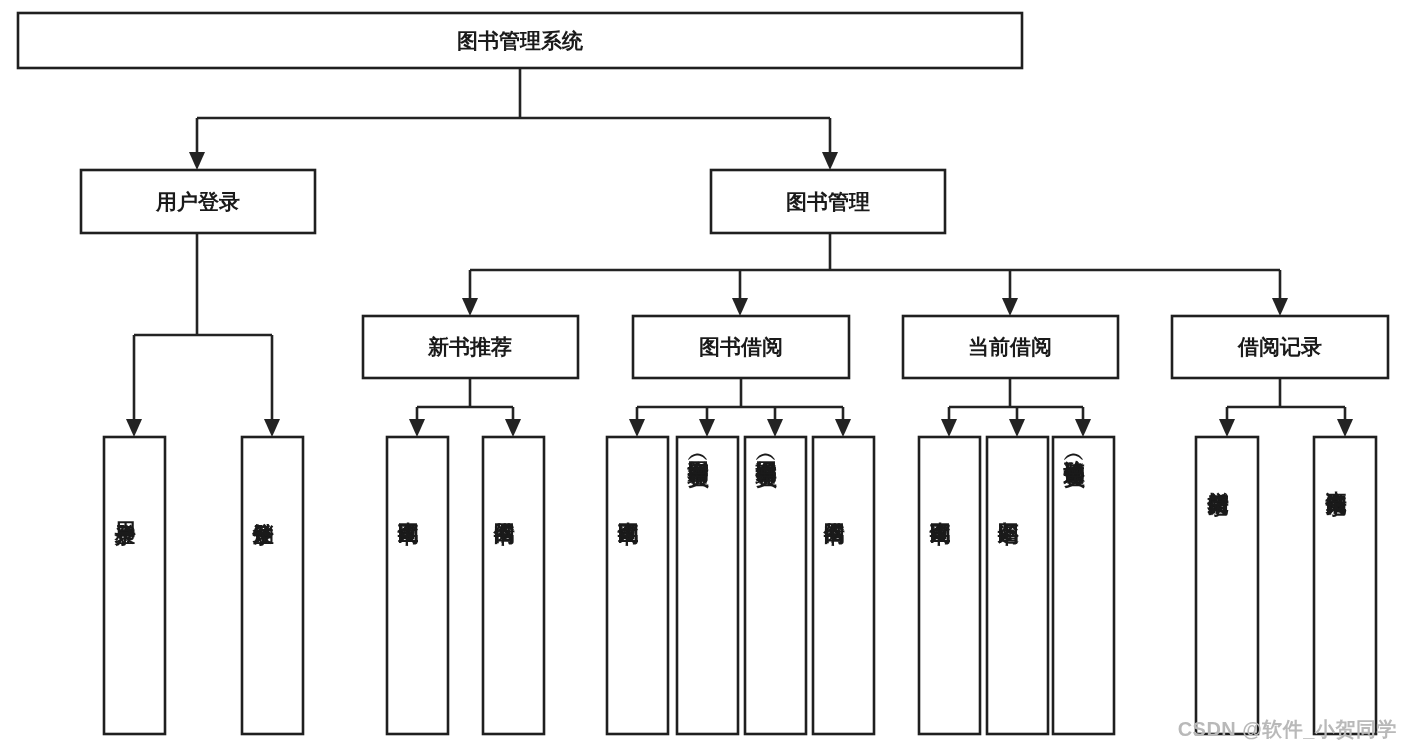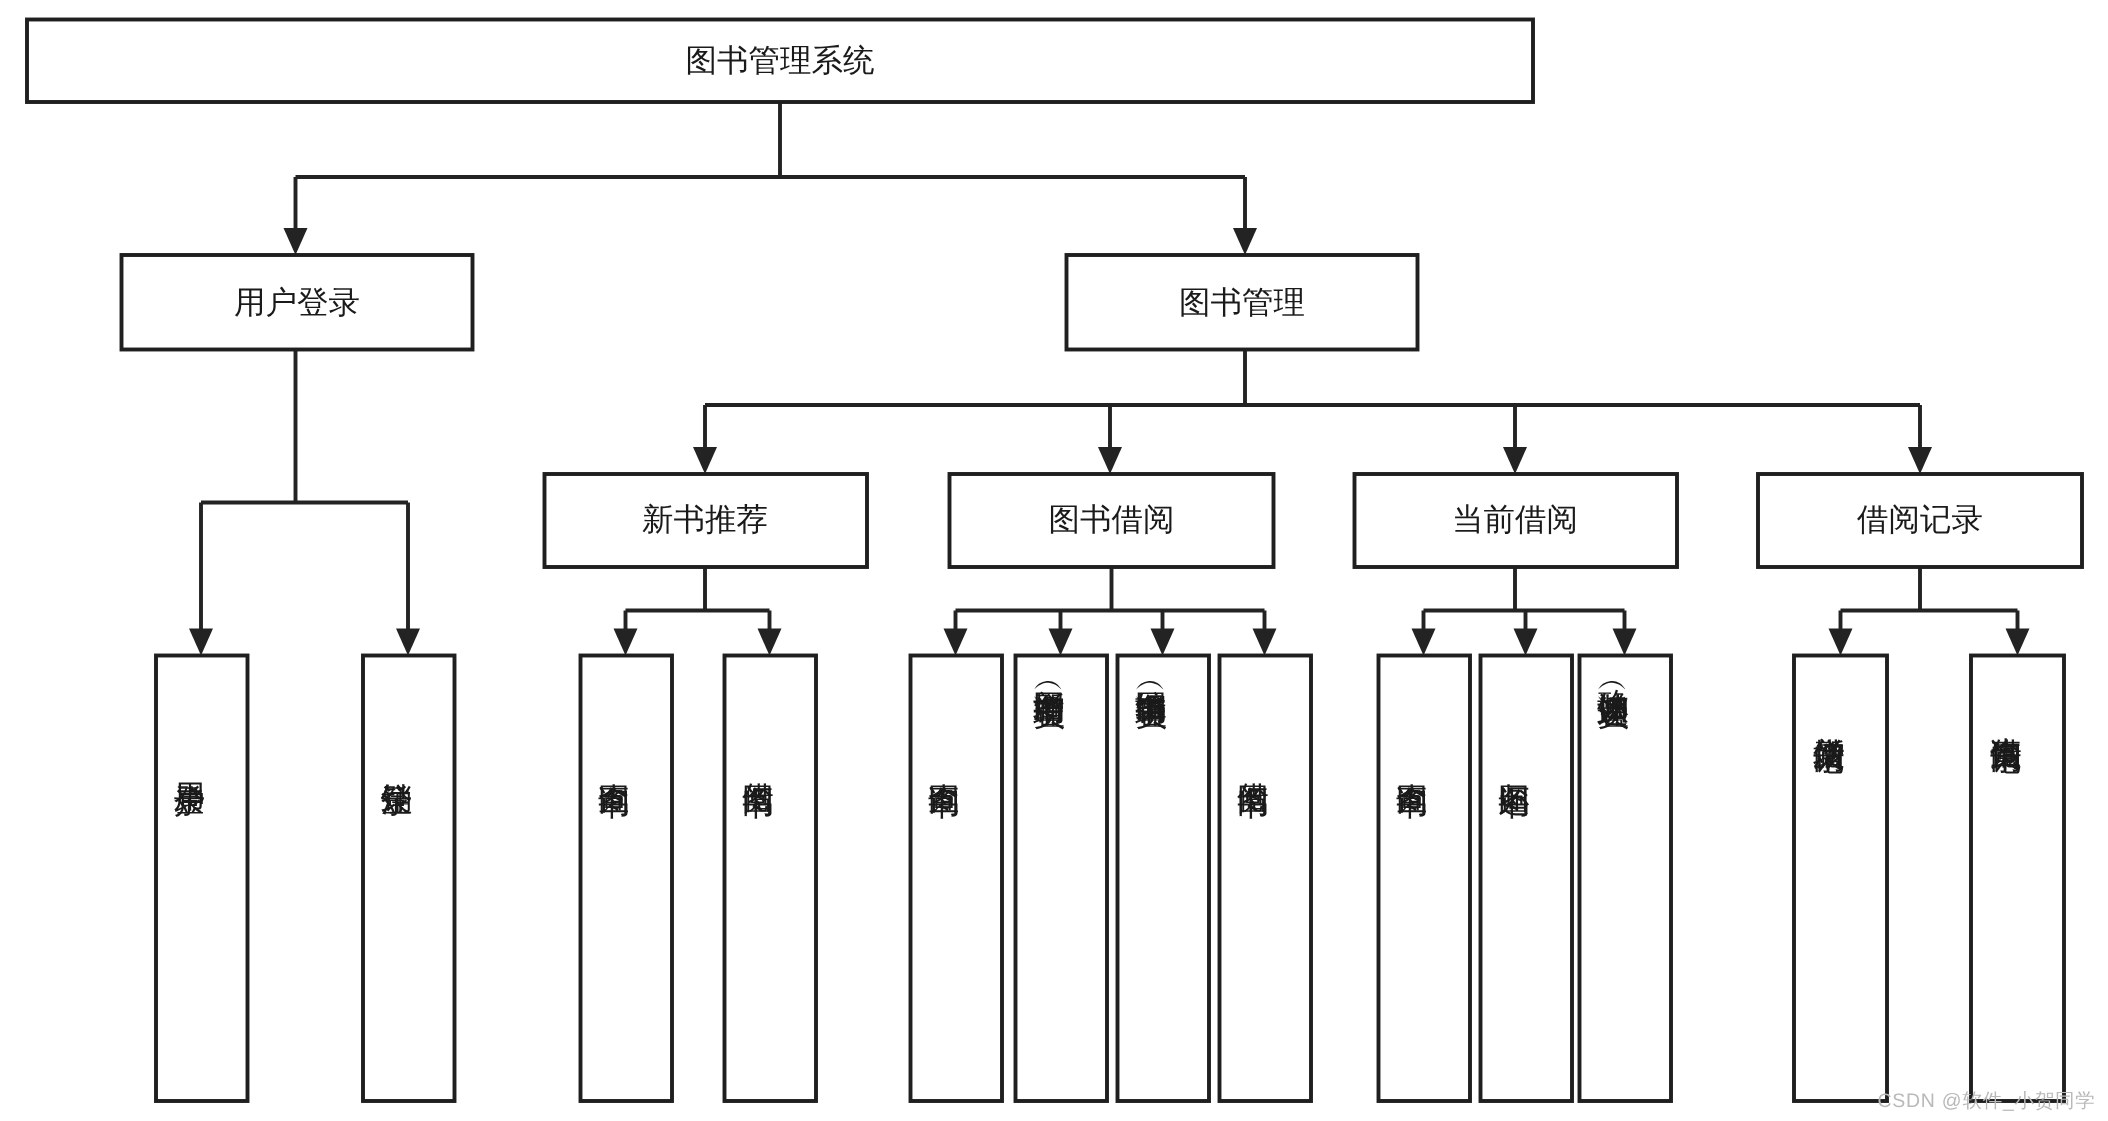--- a/index.html
+++ b/index.html
@@ -11,20 +11,21 @@
     width: 1405px;
     height: 747px;
     font-family: "Liberation Sans", "DejaVu Sans", sans-serif;
     overflow: hidden;
   }
   #diagram-root {
     position: relative;
     width: 1405px;
     height: 747px;
     background: #ffffff;
+    font-weight: bold;
   }
   svg.canvas {
     position: absolute;
     left: 0;
     top: 0;
     width: 1405px;
     height: 747px;
   }
   .node-rect {
     fill: #ffffff;
@@ -59,21 +60,21 @@
     letter-spacing: 1px;
     white-space: nowrap;
     text-align: start;
     pointer-events: none;
   }
   .watermark {
     position: absolute;
     right: 8px;
     bottom: 4px;
     font-family: "Liberation Sans", "DejaVu Sans", sans-serif;
-    font-size: 13px;
+    font-size: 20px;
     color: #b9b9b9;
     letter-spacing: 0.5px;
     white-space: nowrap;
   }
 </style>
 </head>
 <body>
 
 <div id="diagram-root">
 

